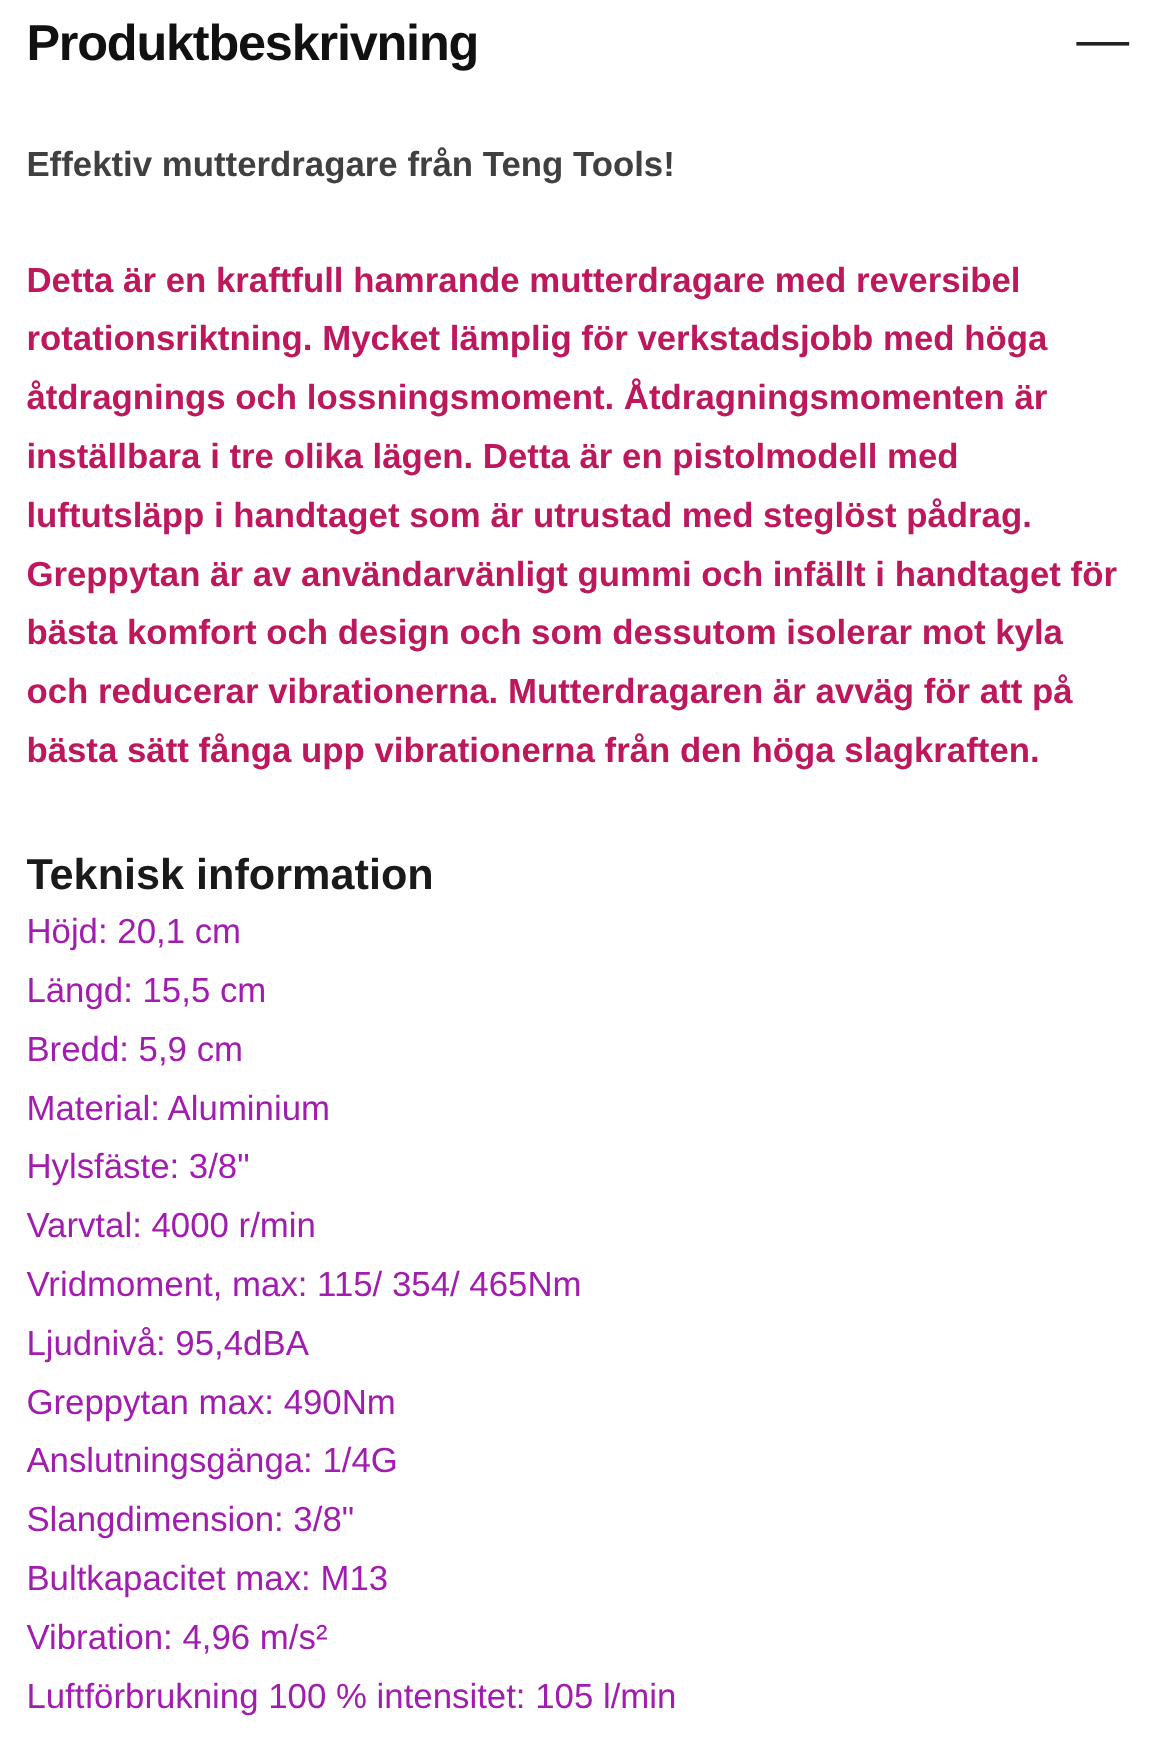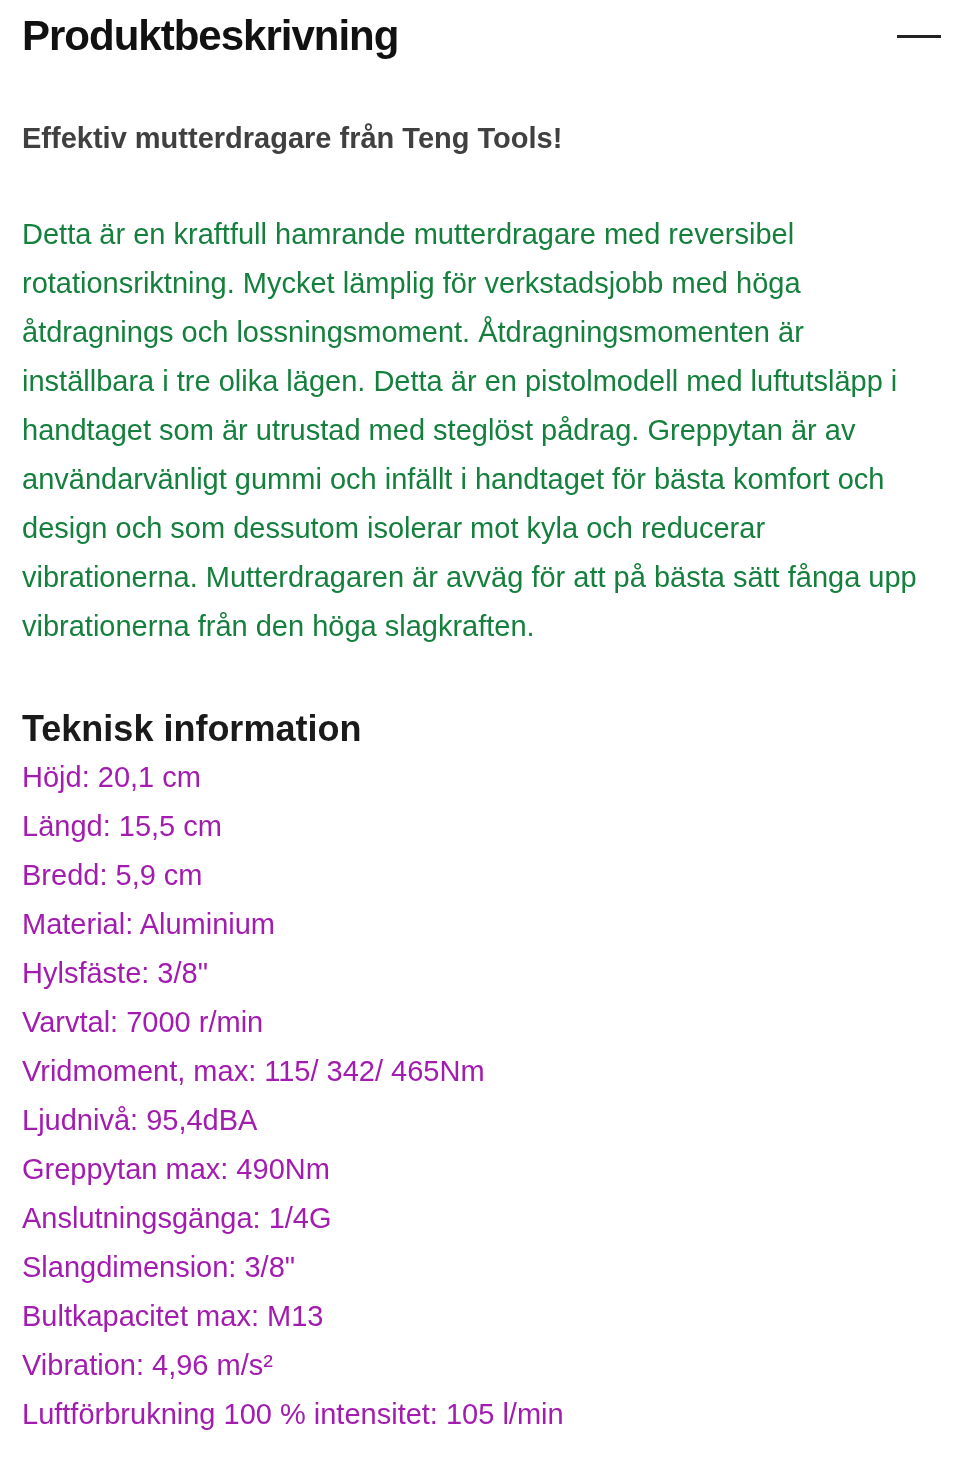--- a/index.html
+++ b/index.html
@@ -57,21 +57,22 @@
     margin: 0 0 47px 0;
     font-size: 29px;
     line-height: 49px;
     font-weight: 700;
     color: #404040;
   }
   .body-text {
     margin: 0 0 53px 0;
     font-size: 29px;
     line-height: 49px;
-    color: #15803d;
+    color: #be185d;
+    font-weight: bold;
   }
   .tech-heading {
     margin: 0;
     font-size: 36px;
     line-height: 49px;
     font-weight: 700;
     color: #1a1a1a;
   }
   .spec-line {
     font-size: 29px;
@@ -97,22 +98,22 @@
   <p class="body-text">Detta är en kraftfull hamrande mutterdragare med reversibel rotationsriktning. Mycket lämplig för verkstadsjobb med höga åtdragnings och lossningsmoment. Åtdragningsmomenten är inställbara i tre olika lägen. Detta är en pistolmodell med luftutsläpp i handtaget som är utrustad med steglöst pådrag. Greppytan är av användarvänligt gummi och infällt i handtaget för bästa komfort och design och som dessutom isolerar mot kyla och reducerar vibrationerna. Mutterdragaren är avväg för att på bästa sätt fånga upp vibrationerna från den höga slagkraften.</p>
 
   <div class="tech">
     <p class="tech-heading">Teknisk information</p>
     <div>
         <div class="spec-line">Höjd: 20,1 cm</div>
         <div class="spec-line">Längd: 15,5 cm</div>
         <div class="spec-line">Bredd: 5,9 cm</div>
         <div class="spec-line">Material: Aluminium</div>
         <div class="spec-line">Hylsfäste: 3/8"</div>
-        <div class="spec-line">Varvtal: 7000 r/min</div>
-        <div class="spec-line">Vridmoment, max: 115/ 342/ 465Nm</div>
+        <div class="spec-line">Varvtal: 4000 r/min</div>
+        <div class="spec-line">Vridmoment, max: 115/ 354/ 465Nm</div>
         <div class="spec-line">Ljudnivå: 95,4dBA</div>
         <div class="spec-line">Greppytan max: 490Nm</div>
         <div class="spec-line">Anslutningsgänga: 1/4G</div>
         <div class="spec-line">Slangdimension: 3/8"</div>
         <div class="spec-line">Bultkapacitet max: M13</div>
         <div class="spec-line">Vibration: 4,96 m/s²</div>
         <div class="spec-line">Luftförbrukning 100 % intensitet: 105 l/min</div>
       </div>
   </div>
 

